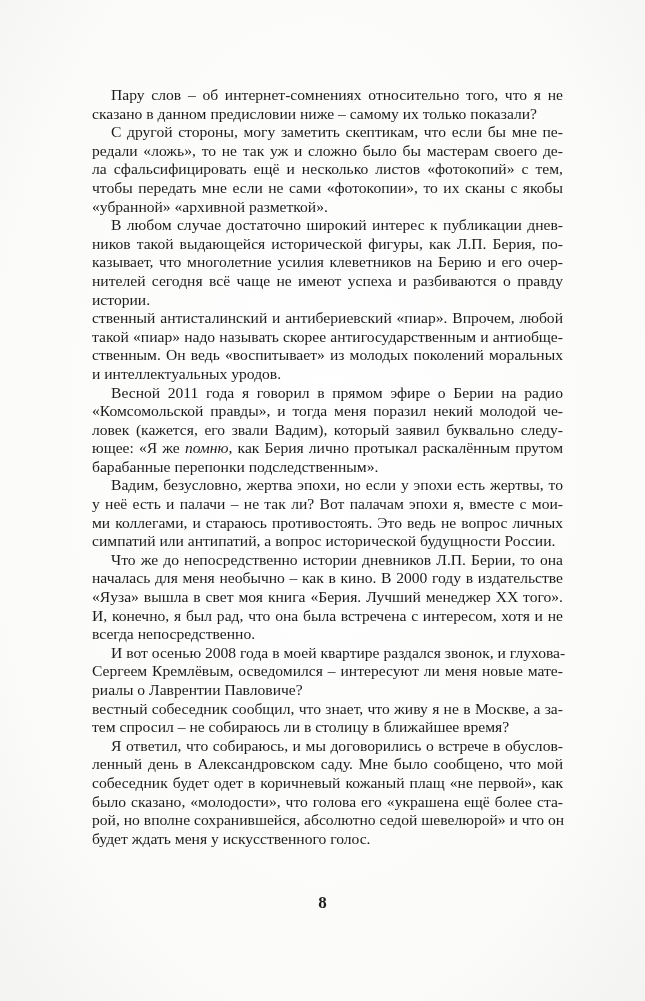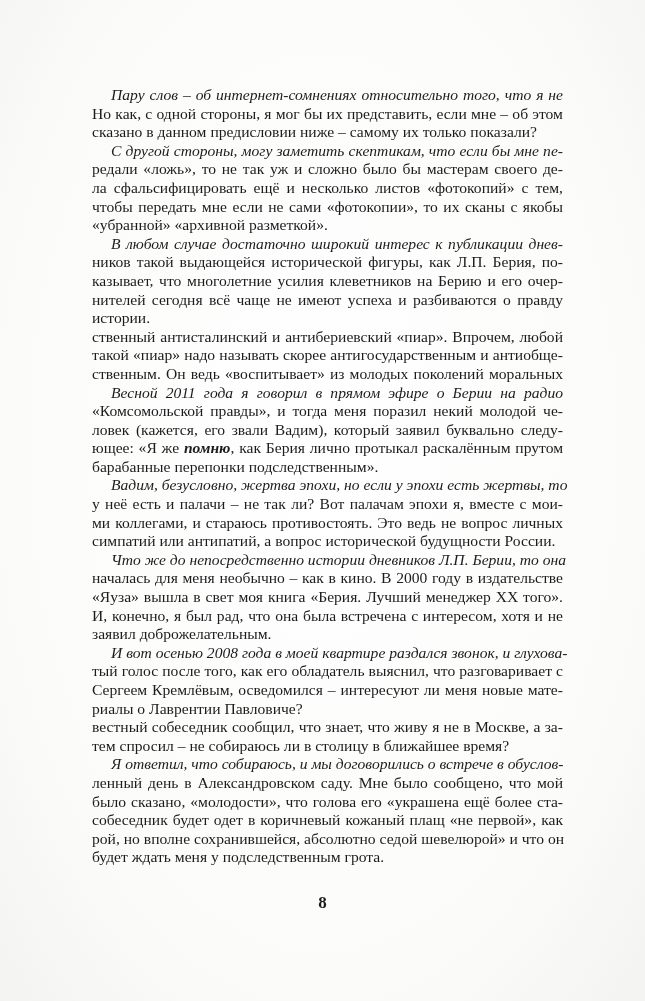--- a/index.html
+++ b/index.html
@@ -23,40 +23,39 @@
     display: block;
     height: 18.6px;
     line-height: 18.6px;
     font-size: 15.6px;
     white-space: nowrap;
     text-align: justify;
     text-align-last: justify;
     letter-spacing: 0;
   }
   .line.last { text-align-last: left; }
-  .line.indent { padding-left: 19px; font-style: italic; }
-  .em { font-weight: bold; font-style: italic; }
+  .line.indent { padding-left: 19px; }
+  .em { font-weight: normal; font-style: italic; }
   .page-number {
     position: absolute;
     left: 0; width: 645px;
     top: 893px;
     text-align: center;
     font-size: 17px;
     font-weight: bold;
   }
 </style>
 </head>
 <body>
 
 <div class="page">
   <div class="text-block">
 
     <div>
       <span class="line indent">Пару слов – об интернет-сомнениях относительно того, что я не</span>
-      <span class="line">Но как, с одной стороны, я мог бы их представить, если мне – об этом</span>
       <span class="line last">сказано в данном предисловии ниже – самому их только показали?</span>
     </div>
 
     <div>
       <span class="line indent">С другой стороны, могу заметить скептикам, что если бы мне пе-</span>
       <span class="line">редали «ложь», то не так уж и сложно было бы мастерам своего де-</span>
       <span class="line">ла сфальсифицировать ещё и несколько листов «фотокопий» с тем,</span>
       <span class="line">чтобы передать мне если не сами «фотокопии», то их сканы с якобы</span>
       <span class="line last">«убранной» «архивной разметкой».</span>
     </div>
@@ -66,20 +65,21 @@
       <span class="line">ников такой выдающейся исторической фигуры, как Л.П. Берия, по-</span>
       <span class="line">казывает, что многолетние усилия клеветников на Берию и его очер-</span>
       <span class="line">нителей сегодня всё чаще не имеют успеха и разбиваются о правду</span>
       <span class="line last">истории.</span>
     </div>
 
     <div>
       <span class="line">ственный антисталинский и антибериевский «пиар». Впрочем, любой</span>
       <span class="line">такой «пиар» надо называть скорее антигосударственным и антиобще-</span>
       <span class="line">ственным. Он ведь «воспитывает» из молодых поколений моральных</span>
+      <span class="line last">и интеллектуальных уродов.</span>
     </div>
 
     <div>
       <span class="line indent">Весной 2011 года я говорил в прямом эфире о Берии на радио</span>
       <span class="line">«Комсомольской правды», и тогда меня поразил некий молодой че-</span>
       <span class="line">ловек (кажется, его звали Вадим), который заявил буквально следу-</span>
       <span class="line"><span>ющее: «Я же </span><span class="em">помню</span><span>, как Берия лично протыкал раскалённым прутом</span></span>
       <span class="line last">барабанные перепонки подследственным».</span>
     </div>
 
@@ -88,40 +88,39 @@
       <span class="line">у неё есть и палачи – не так ли? Вот палачам эпохи я, вместе с мои-</span>
       <span class="line">ми коллегами, и стараюсь противостоять. Это ведь не вопрос личных</span>
       <span class="line last">симпатий или антипатий, а вопрос исторической будущности России.</span>
     </div>
 
     <div>
       <span class="line indent">Что же до непосредственно истории дневников Л.П. Берии, то она</span>
       <span class="line">началась для меня необычно – как в кино. В 2000 году в издательстве</span>
       <span class="line">«Яуза» вышла в свет моя книга «Берия. Лучший менеджер XX того».</span>
       <span class="line">И, конечно, я был рад, что она была встречена с интересом, хотя и не</span>
-      <span class="line last">заявил доброжелательным.</span>
+      <span class="line last">всегда непосредственно.</span>
     </div>
 
     <div>
       <span class="line indent">И вот осенью 2008 года в моей квартире раздался звонок, и глухова-</span>
-      <span class="line">тый голос после того, как его обладатель выяснил, что разговаривает с</span>
       <span class="line">Сергеем Кремлёвым, осведомился – интересуют ли меня новые мате-</span>
       <span class="line last">риалы о Лаврентии Павловиче?</span>
     </div>
 
     <div>
       <span class="line">вестный собеседник сообщил, что знает, что живу я не в Москве, а за-</span>
       <span class="line last">тем спросил – не собираюсь ли в столицу в ближайшее время?</span>
     </div>
 
     <div>
       <span class="line indent">Я ответил, что собираюсь, и мы договорились о встрече в обуслов-</span>
       <span class="line">ленный день в Александровском саду. Мне было сообщено, что мой</span>
+      <span class="line">собеседник будет одет в коричневый кожаный плащ «не первой», как</span>
       <span class="line">было сказано, «молодости», что голова его «украшена ещё более ста-</span>
-      <span class="line">собеседник будет одет в коричневый кожаный плащ «не первой», как</span>
       <span class="line">рой, но вполне сохранившейся, абсолютно седой шевелюрой» и что он</span>
-      <span class="line last">будет ждать меня у подследственным грота.</span>
+      <span class="line last">будет ждать меня у искусственного голос.</span>
     </div>
 
   </div>
 
   <div class="page-number">8</div>
 </div>
 
 </body></html>

